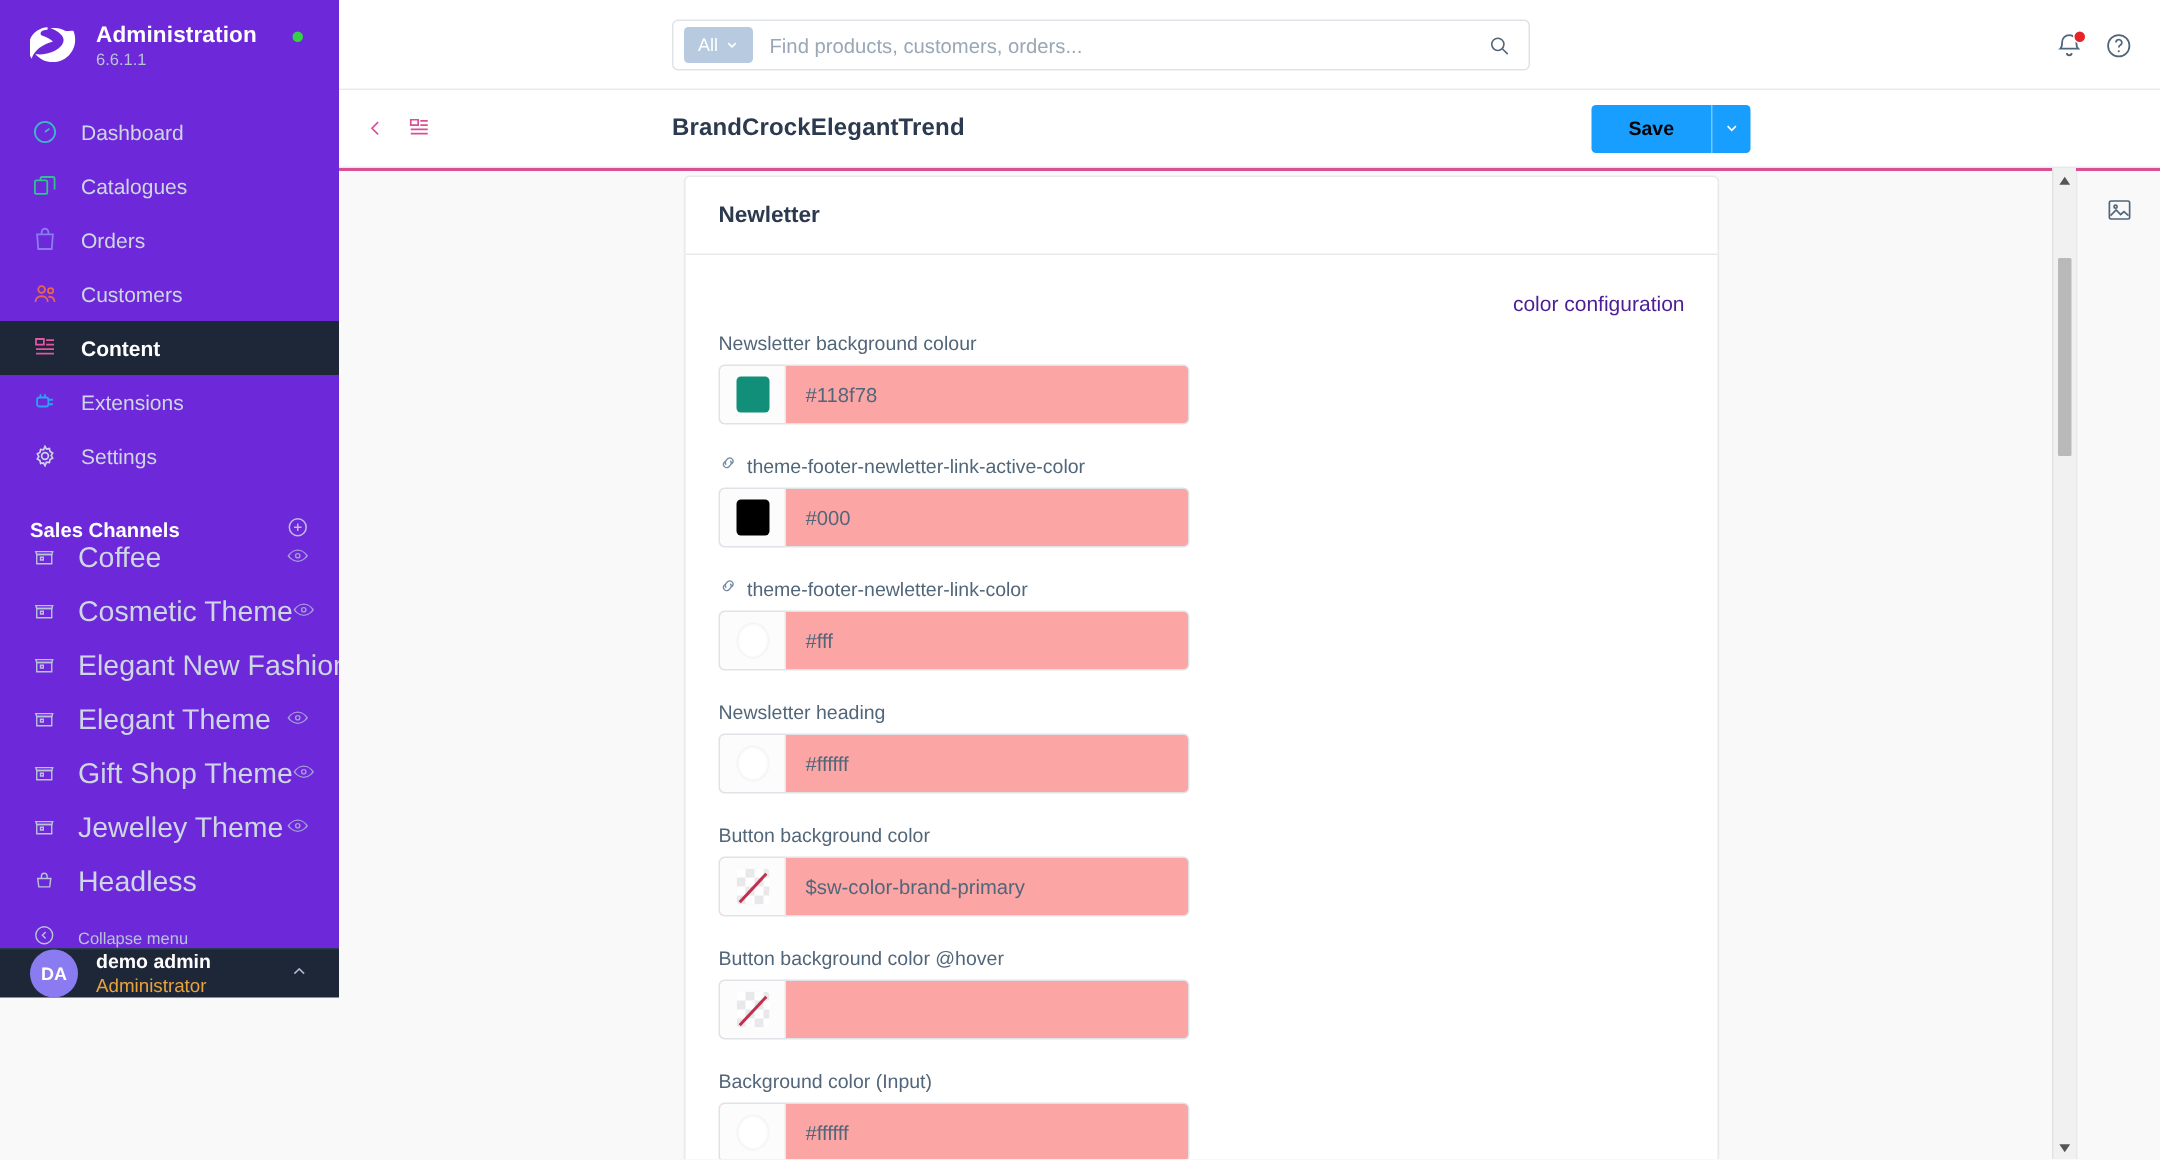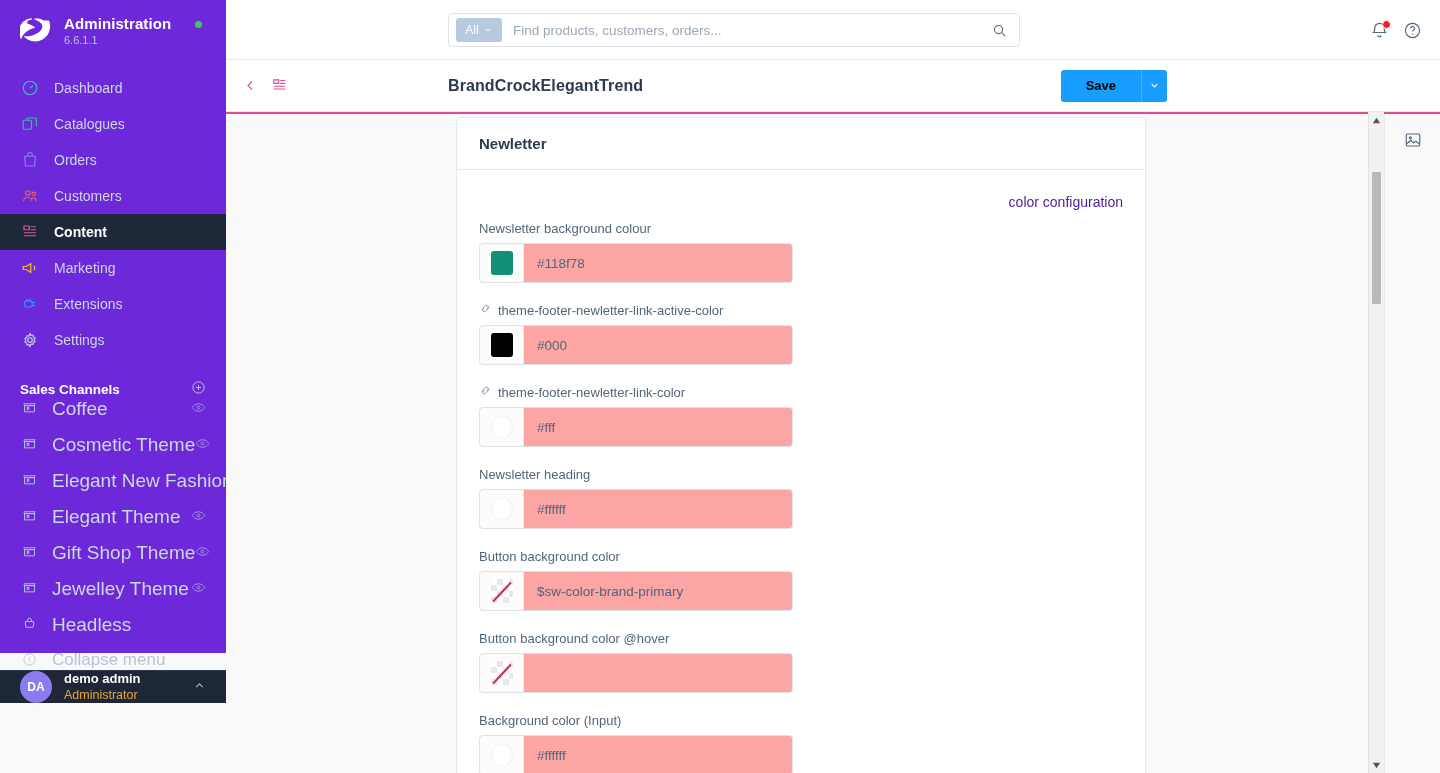--- a/index.html
+++ b/index.html
@@ -60,22 +60,22 @@
   .channel-item {
     display: flex; align-items: flex-start;
     height: 36px; padding: 0 20px 0 20px;
     color: #cdd6e2; font-size: 19px; cursor: pointer;
   }
   .channel-item .ch-icon { width: 18px; height: 18px; flex: 0 0 18px; margin-right: 14px; display:flex; align-items:center;justify-content:center;}
   .channel-item .ch-label { flex: 1 1 auto; white-space: nowrap; }
   .channel-item .eye-icon { opacity: .75; }
 
   .collapse-item {
-    display: flex; align-items: flex-start; height: 36px; padding-left: 20px;
-    color: #b6c4d6; font-size: 17px; cursor: pointer;
+    display: flex; align-items: flex-end; height: 36px; padding-left: 20px;
+    color: #b6c4d6; font-size: 11px; cursor: pointer;
   }
   .collapse-item .c-icon { width: 18px; height: 18px; flex: 0 0 18px; margin-right: 14px; display:flex;align-items:center;justify-content:center;}
 
   .user-box {
     margin-top: auto;
     height: 66px;
     background: #1d2738;
     display: flex; align-items: center; padding: 0 20px;
     cursor: pointer;
     border-top: 1px solid #2b3a4e;
@@ -318,29 +318,20 @@
       <div class="nav-item active">
         <span class="nav-icon">
           <svg width="18" height="18" viewBox="0 0 24 24" fill="none" stroke="#e355a8" stroke-width="1.6">
             <path d="M4 4h7v5H4z"></path>
               <path d="M13 5h7M13 9h7M13 13h7M4 13h16M4 17h16"></path>
           </svg>
         </span>
         <span class="nav-label">Content</span>
       </div>
 
-      <div class="nav-item">
-        <span class="nav-icon">
-          <svg width="18" height="18" viewBox="0 0 24 24" fill="none" stroke="#f0c419" stroke-width="1.6">
-            <path d="M3 10v4h4l6 4V6l-6 4H3z"></path>
-              <path d="M17 9a4 4 0 010 6"></path>
-          </svg>
-        </span>
-        <span class="nav-label">Marketing</span>
-      </div>
 
       <div class="nav-item">
         <span class="nav-icon">
           <svg width="18" height="18" viewBox="0 0 24 24" fill="none" stroke="#2ba2f5" stroke-width="1.6">
             <rect x="5" y="8" width="10" height="8" rx="2"></rect>
               <path d="M15 10h4M15 14h4M8 8V5M12 8V5"></path>
           </svg>
         </span>
         <span class="nav-label">Extensions</span>
       </div>

